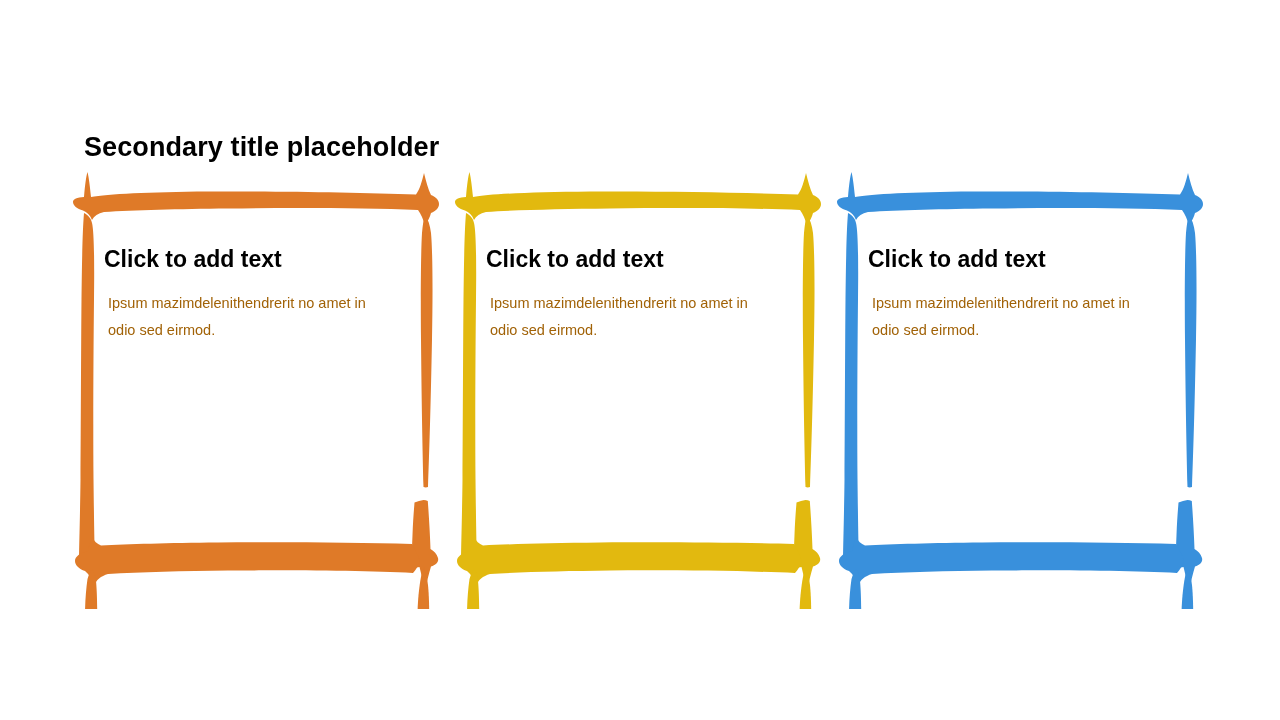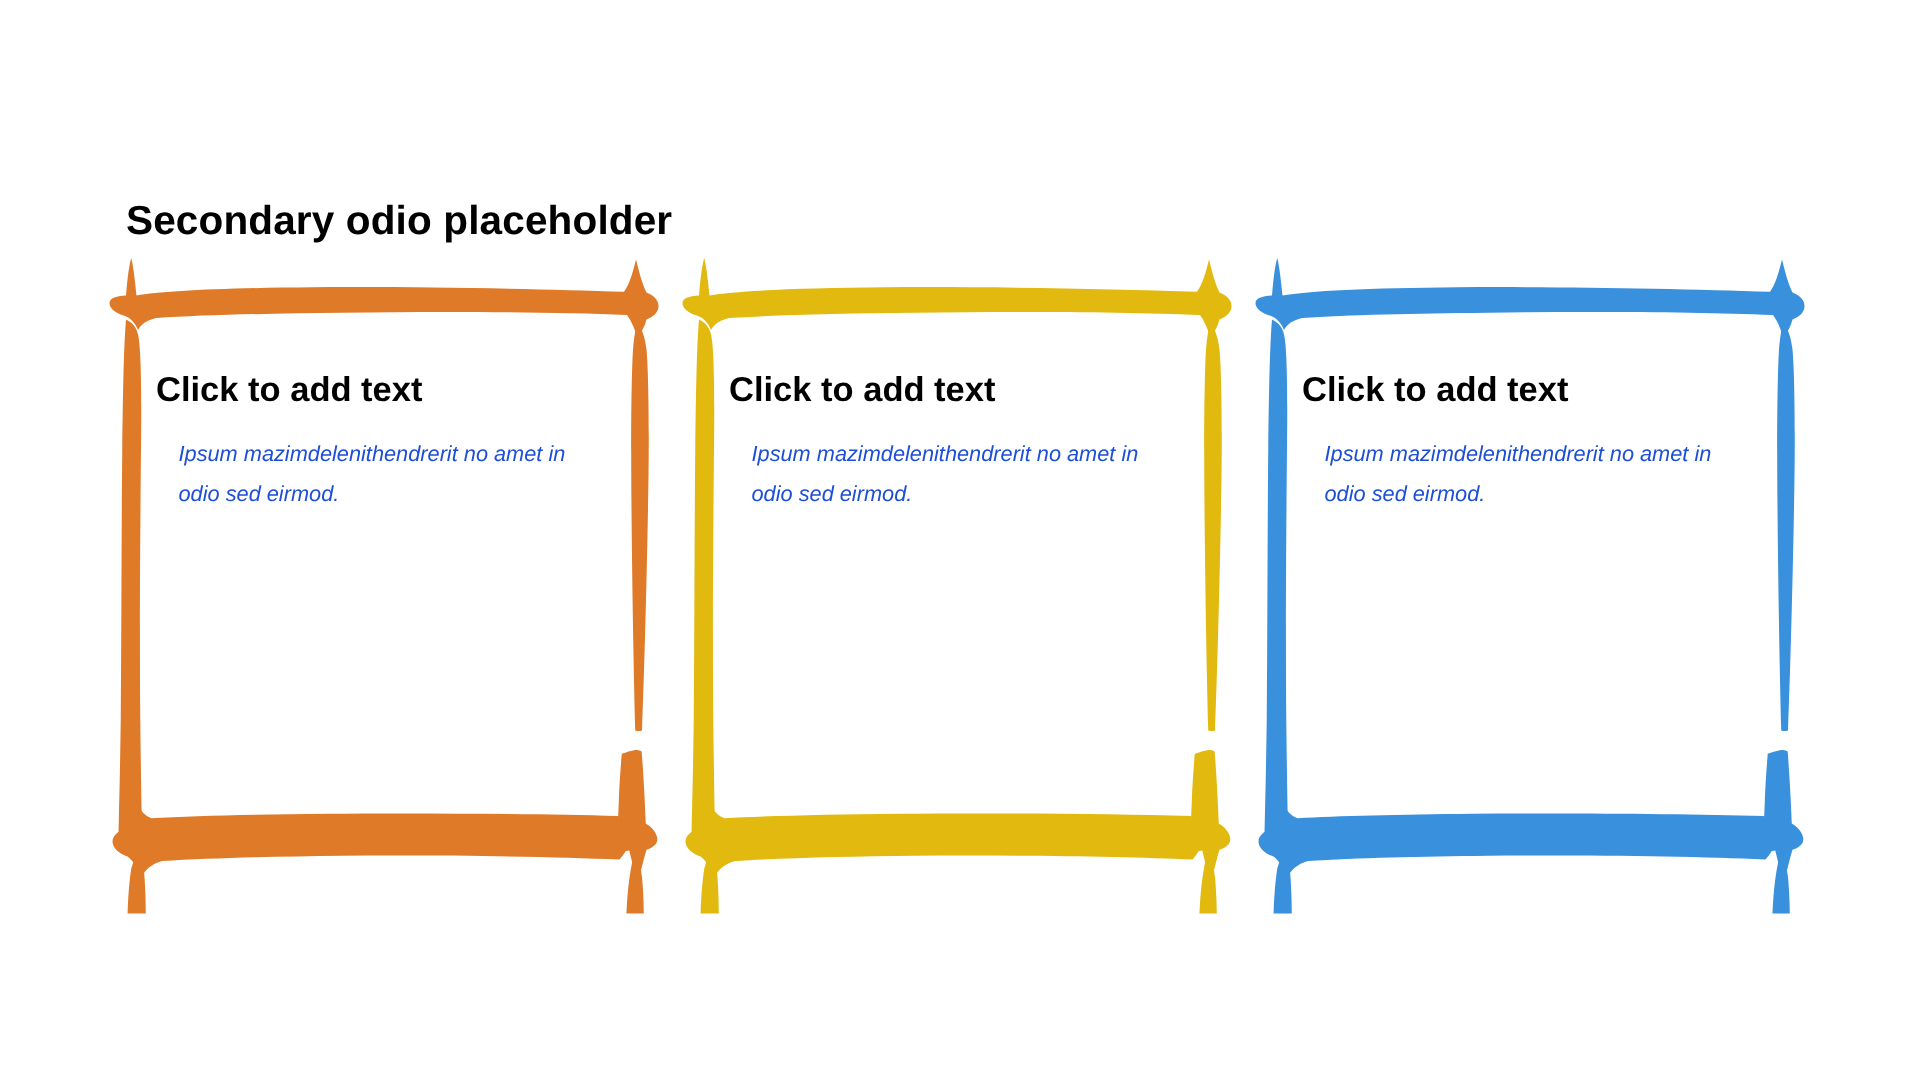--- a/index.html
+++ b/index.html
@@ -63,33 +63,32 @@
     font-weight: bold;
     color: #000000;
     margin: 0 0 18px 0;
     line-height: 1.1;
     white-space: nowrap;
   }
 
   .card-text {
     font-size: 14.5px;
     font-weight: normal;
-    color: #1d4ed8;
+    color: #a16207;
     line-height: 1.82;
-    margin: 15px;
+    margin: 4px;
     width: 272px;
-    font-style: italic;
   }
 </style>
 </head>
 <body style="background: rgb(255, 255, 255);">
 
 <div id="slide" style="background: rgb(255, 255, 255);">
 
-  <div id="slide-title">Secondary odio placeholder</div>
+  <div id="slide-title">Secondary title placeholder</div>
 
   <div class="card" id="card-0">
     <svg class="card-frame" viewBox="0 0 380 440" xmlns="http://www.w3.org/2000/svg">
       <g class="frame-stroke" fill="#DF7A28">
         <path d="M16,28 C17,16 18,8 19.5,3 C21,9 22,18 23,28 C40,25 80,23 140,22.5
                  C210,22 290,23.5 348,25.5 C352,20 354,12 356,4 C358,12 360,20 363,26
                  C368,28 371,31 371,35 C371,39 368,42 363,44 C362,48 360,52 357,56
                  C355,50 353,45 350,41 C300,39 230,38.5 160,39.5 C110,40 66,41 36,43
                  C30,44.5 26,47 24,51 C22,46 19,43 15,41.5 C9,40 5,36.5 5,33
                  C5,30 9,28.5 16,28 Z"></path>

